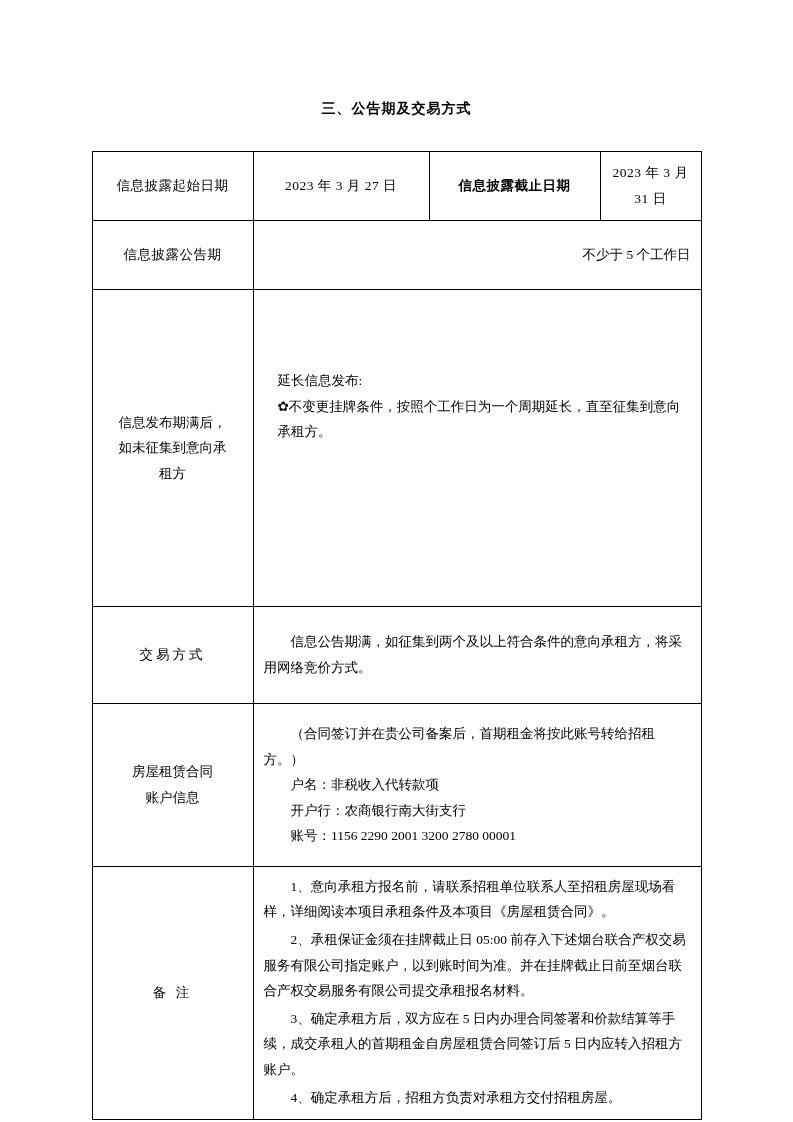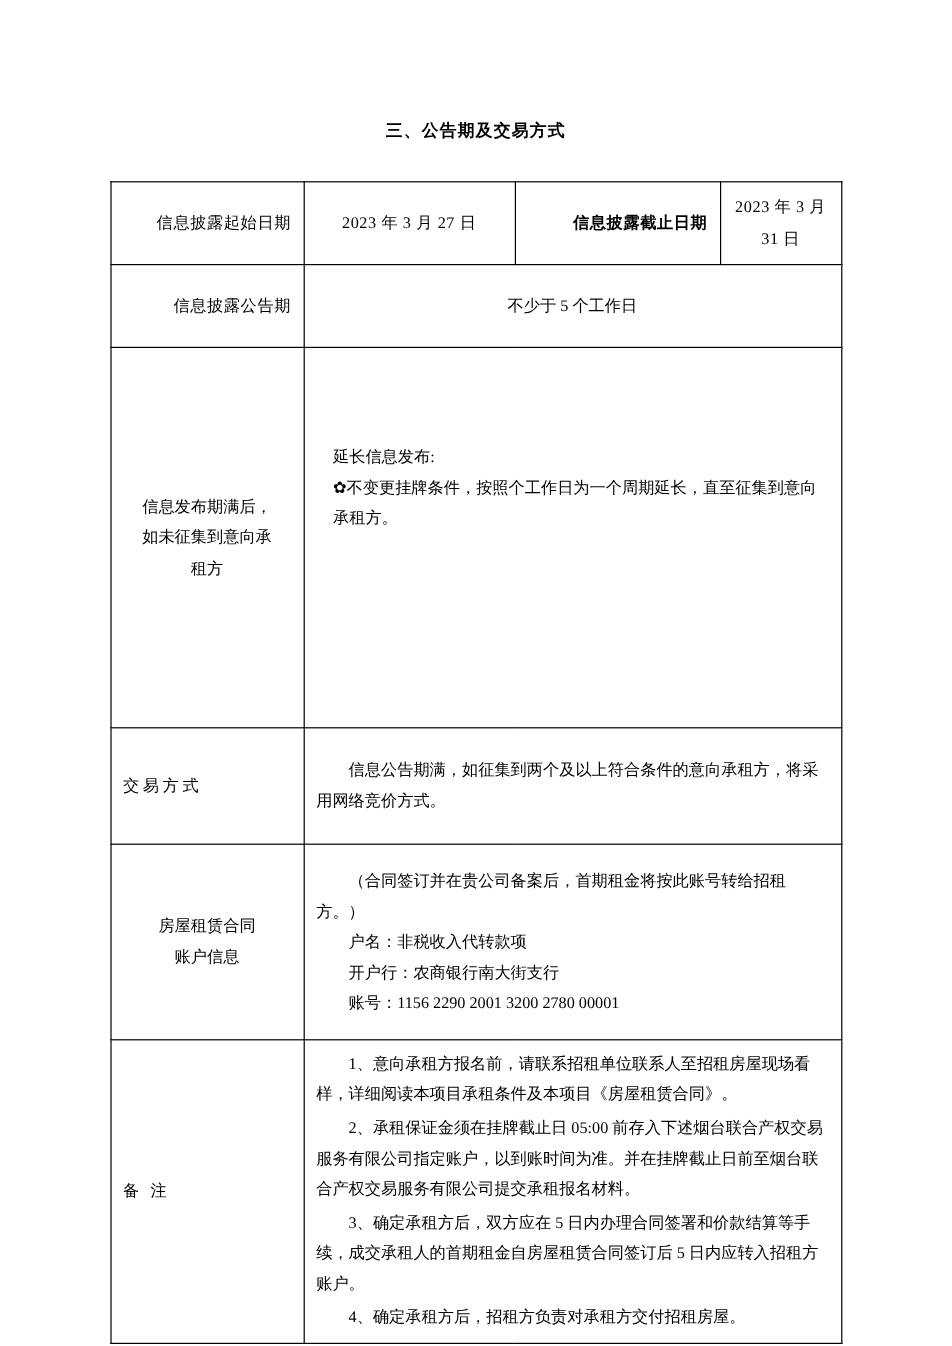--- a/index.html
+++ b/index.html
@@ -41,32 +41,33 @@
     table-layout: fixed;
   }
   table.main td {
     border: 1px solid #000000;
     vertical-align: middle;
     font-size: 13.5px;
     line-height: 1.9;
     padding: 6px 10px;
   }
   .lbl {
-    text-align: right;
+    text-align: center;
     width: 140px;
     font-size: 14px;
     letter-spacing: 0.5px;
   }
   .lbl-spread {
+    text-align: center;
     font-size: 14px;
     letter-spacing: 3px;
     margin-left: 25px;
   }
   .val-center {
-    text-align: center;
+    text-align: right;
   }
   .cell-body {
     text-align: left;
     padding-left: 14px;
     padding-right: 12px;
     line-height: 2.05;
     font-size: 13.5px;
   }
   .cell-body p {
     margin: 0;

